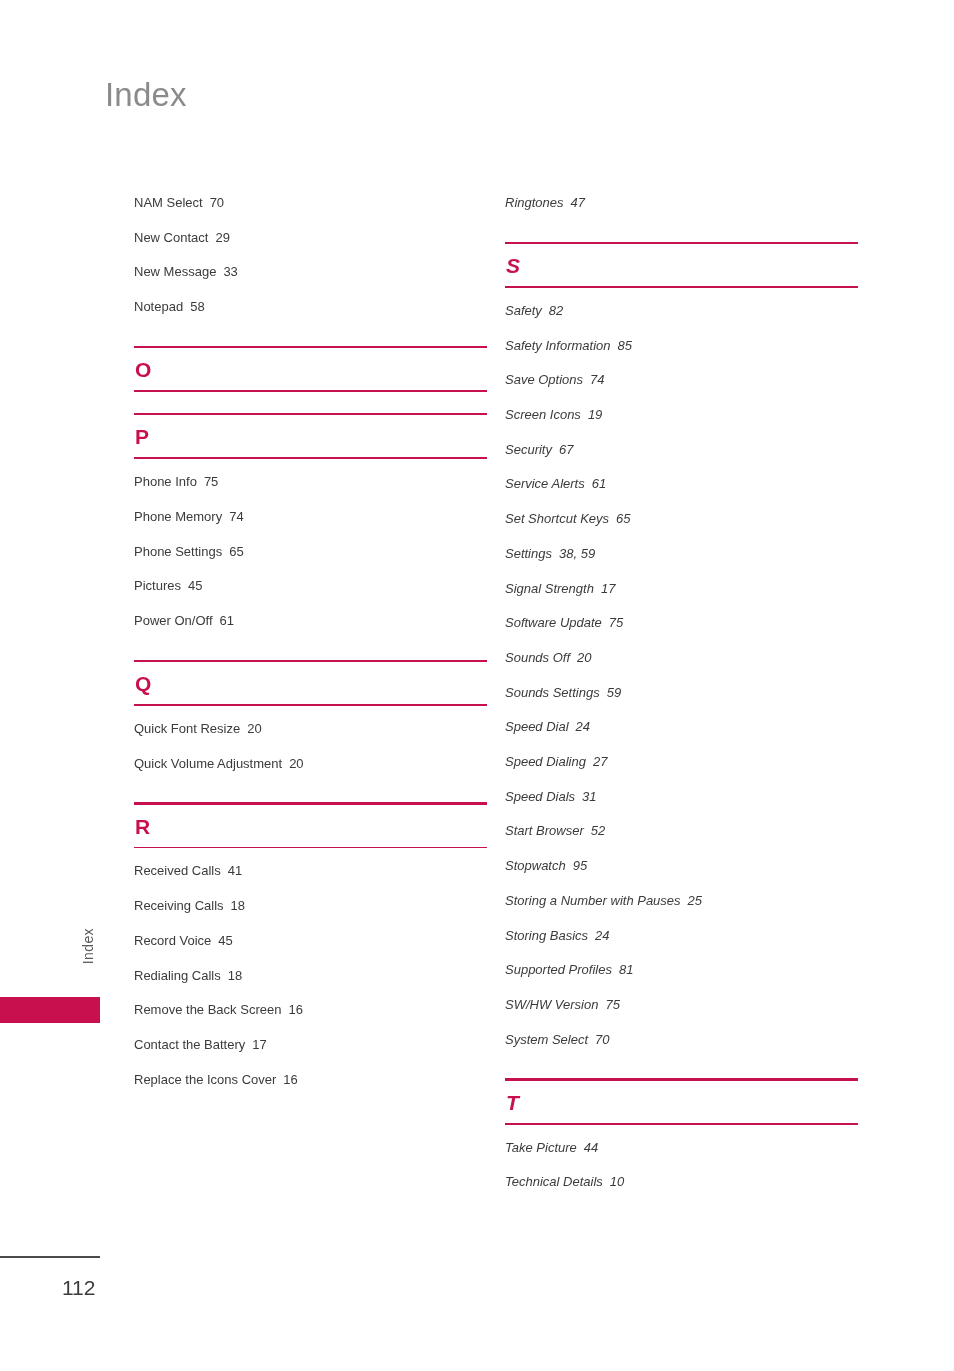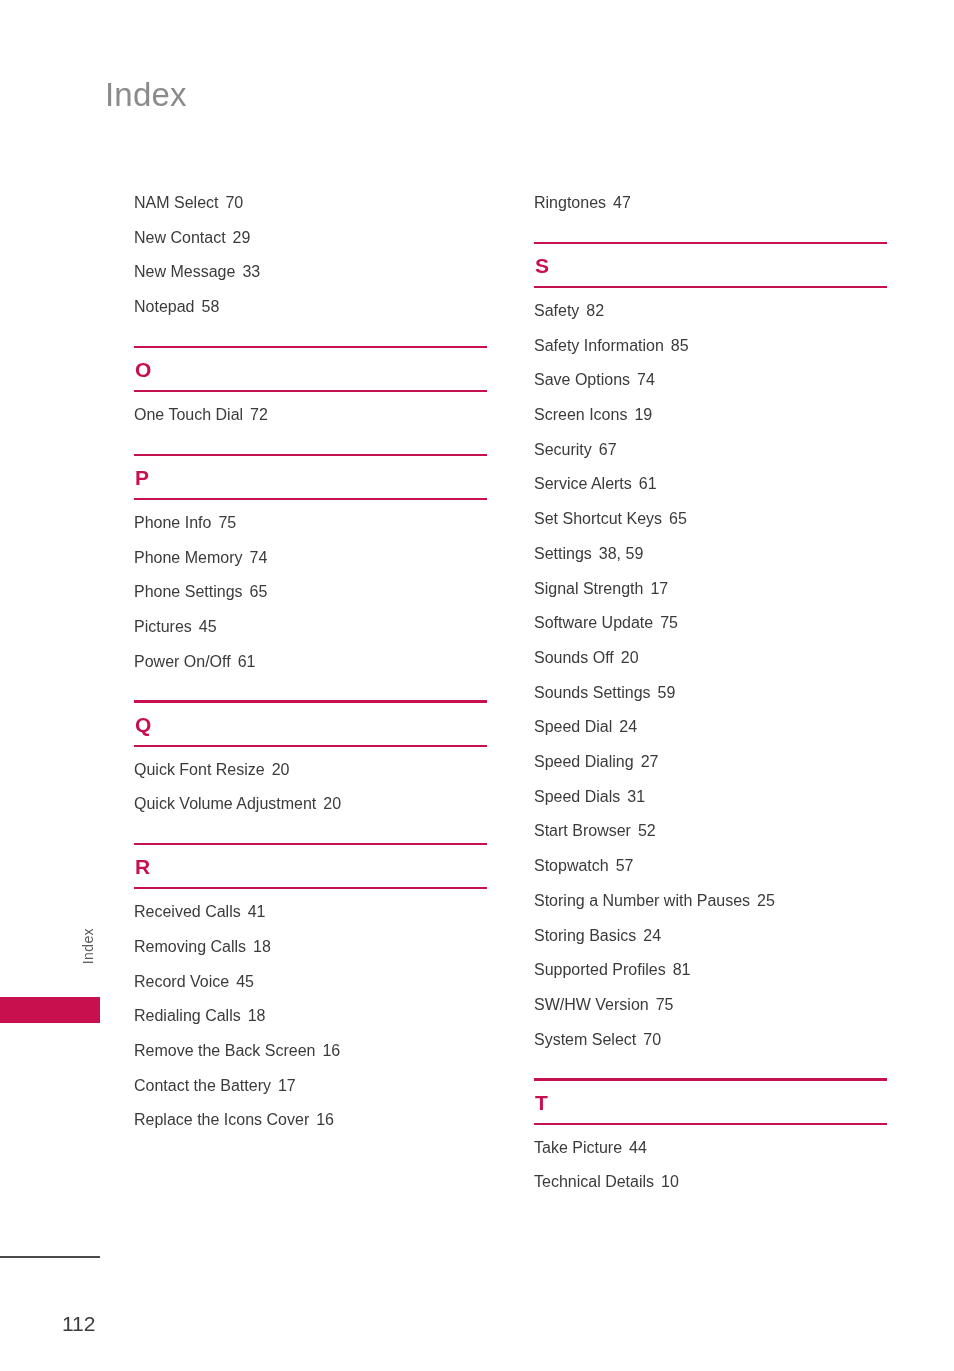--- a/index.html
+++ b/index.html
@@ -33,25 +33,25 @@
     top: 186px;
     left: 0;
     width: 954px;
   }
   .column {
     position: absolute;
     top: 0;
     width: 353px;
   }
   .column-left  { left: 134px; }
-  .column-right { left: 534px; }
+  .column-right { left: 505px; font-style: italic; }
 
   
   .entry {
-    font-size: 16px;
+    font-size: 13px;
     line-height: 34.7px;
     color: #3b3b3b;
     white-space: nowrap;
     font-weight: 400;
   }
   .entry .pages {
     margin-left: 7px;
   }
 
   
@@ -106,40 +106,38 @@
     width: 100px;
     height: 1.6px;
     background: #4a4a4a;
   }
   .folio {
     position: absolute;
     left: 62px;
     top: 1276px;
     font-size: 21px;
     color: #3b3b3b;
-    margin-top: 36px;
   }
 </style>
 </head>
 <body>
 
 <div class="page-title">Index</div>
 
 <div class="columns">
   <div class="column column-left">
       <div class="entry"><span>NAM Select</span><span class="pages">70</span></div>
       <div class="entry"><span>New Contact</span><span class="pages">29</span></div>
       <div class="entry"><span>New Message</span><span class="pages">33</span></div>
       <div class="entry"><span>Notepad</span><span class="pages">58</span></div>
       <div class="section">
         <div class="rule-top"></div>
         <div class="letter">O</div>
         <div class="rule-bottom"></div>
       </div>
-      <div class="entry"><span>One Touch Dial</span><span class="pages">72</span></div>
       <div class="section">
         <div class="rule-top"></div>
         <div class="letter">P</div>
         <div class="rule-bottom"></div>
       </div>
       <div class="entry"><span>Phone Info</span><span class="pages">75</span></div>
       <div class="entry"><span>Phone Memory</span><span class="pages">74</span></div>
       <div class="entry"><span>Phone Settings</span><span class="pages">65</span></div>
       <div class="entry"><span>Pictures</span><span class="pages">45</span></div>
       <div class="entry"><span>Power On/Off</span><span class="pages">61</span></div>
@@ -149,21 +147,21 @@
         <div class="rule-bottom"></div>
       </div>
       <div class="entry"><span>Quick Font Resize</span><span class="pages">20</span></div>
       <div class="entry"><span>Quick Volume Adjustment</span><span class="pages">20</span></div>
       <div class="section">
         <div class="rule-top"></div>
         <div class="letter">R</div>
         <div class="rule-bottom"></div>
       </div>
       <div class="entry"><span>Received Calls</span><span class="pages">41</span></div>
-      <div class="entry"><span>Removing Calls</span><span class="pages">18</span></div>
+      <div class="entry"><span>Receiving Calls</span><span class="pages">18</span></div>
       <div class="entry"><span>Record Voice</span><span class="pages">45</span></div>
       <div class="entry"><span>Redialing Calls</span><span class="pages">18</span></div>
       <div class="entry"><span>Remove the Back Screen</span><span class="pages">16</span></div>
       <div class="entry"><span>Contact the Battery</span><span class="pages">17</span></div>
       <div class="entry"><span>Replace the Icons Cover</span><span class="pages">16</span></div>
     </div>
   <div class="column column-right">
       <div class="entry"><span>Ringtones</span><span class="pages">47</span></div>
       <div class="section">
         <div class="rule-top"></div>
@@ -179,21 +177,21 @@
       <div class="entry"><span>Set Shortcut Keys</span><span class="pages">65</span></div>
       <div class="entry"><span>Settings</span><span class="pages">38, 59</span></div>
       <div class="entry"><span>Signal Strength</span><span class="pages">17</span></div>
       <div class="entry"><span>Software Update</span><span class="pages">75</span></div>
       <div class="entry"><span>Sounds Off</span><span class="pages">20</span></div>
       <div class="entry"><span>Sounds Settings</span><span class="pages">59</span></div>
       <div class="entry"><span>Speed Dial</span><span class="pages">24</span></div>
       <div class="entry"><span>Speed Dialing</span><span class="pages">27</span></div>
       <div class="entry"><span>Speed Dials</span><span class="pages">31</span></div>
       <div class="entry"><span>Start Browser</span><span class="pages">52</span></div>
-      <div class="entry"><span>Stopwatch</span><span class="pages">57</span></div>
+      <div class="entry"><span>Stopwatch</span><span class="pages">95</span></div>
       <div class="entry"><span>Storing a Number with Pauses</span><span class="pages">25</span></div>
       <div class="entry"><span>Storing Basics</span><span class="pages">24</span></div>
       <div class="entry"><span>Supported Profiles</span><span class="pages">81</span></div>
       <div class="entry"><span>SW/HW Version</span><span class="pages">75</span></div>
       <div class="entry"><span>System Select</span><span class="pages">70</span></div>
       <div class="section">
         <div class="rule-top"></div>
         <div class="letter">T</div>
         <div class="rule-bottom"></div>
       </div>

